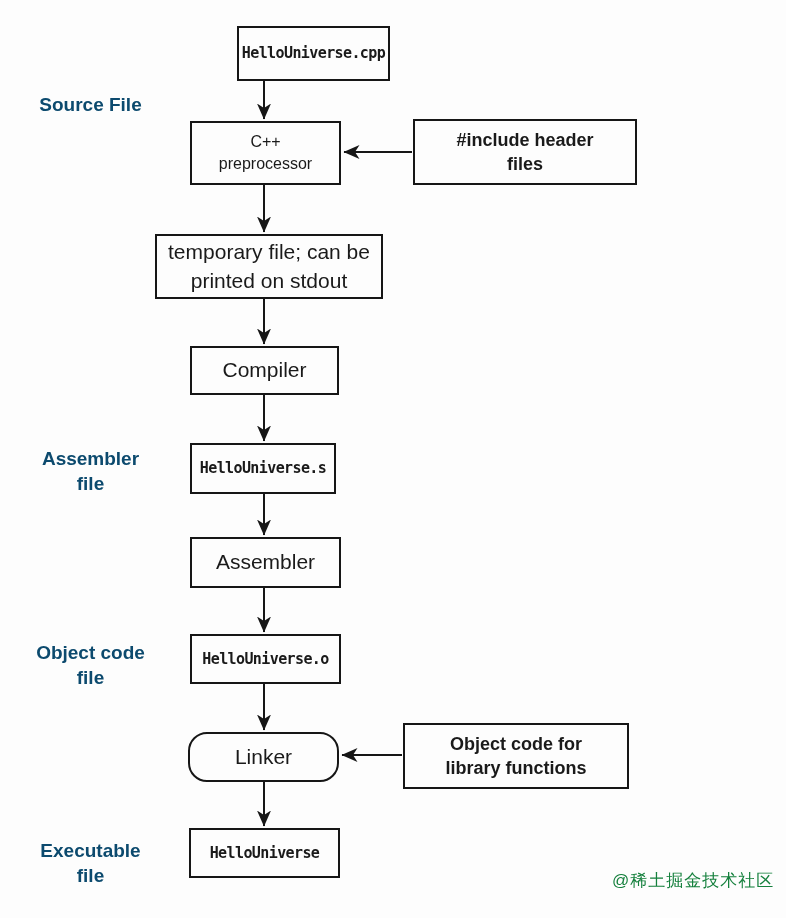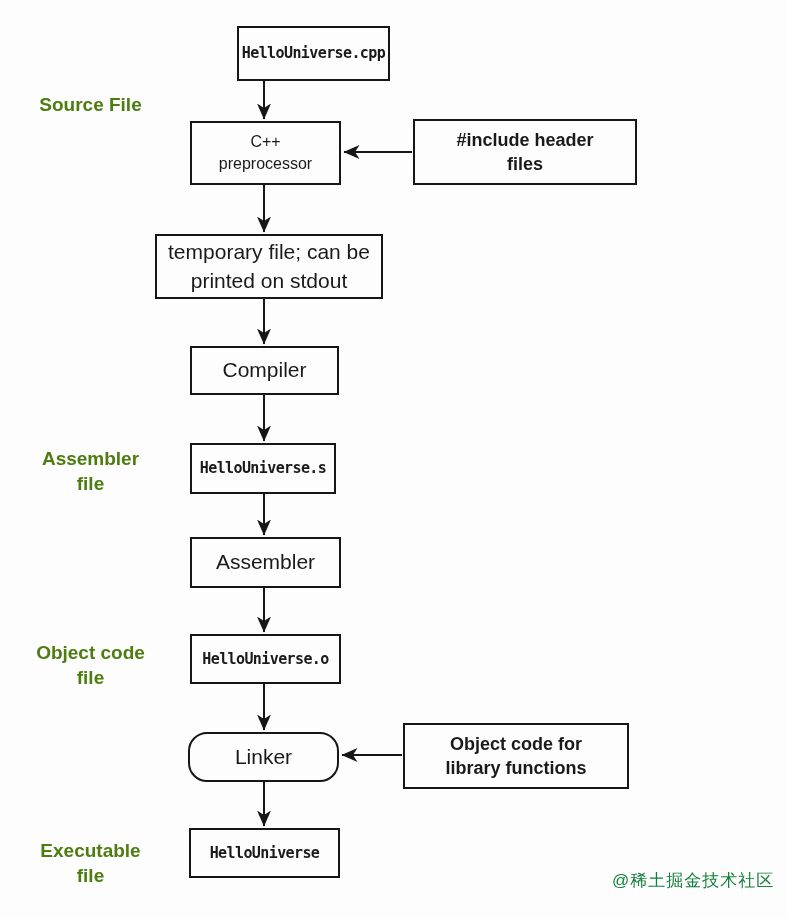--- a/index.html
+++ b/index.html
@@ -47,21 +47,21 @@
     font-weight: bold;
     font-size: 18px;
   }
   .stage-label {
     position: absolute;
     font-weight: bold;
     font-size: 19px;
     line-height: 1.32;
     text-align: center;
     white-space: pre-line;
-    color: #4d7c0f;
+    color: #0c4a6e;
   }
   .watermark {
     position: absolute;
     left: 612px;
     top: 869px;
     font-size: 17px;
     color: #15803d;
     letter-spacing: 1px;
   }
 </style>

